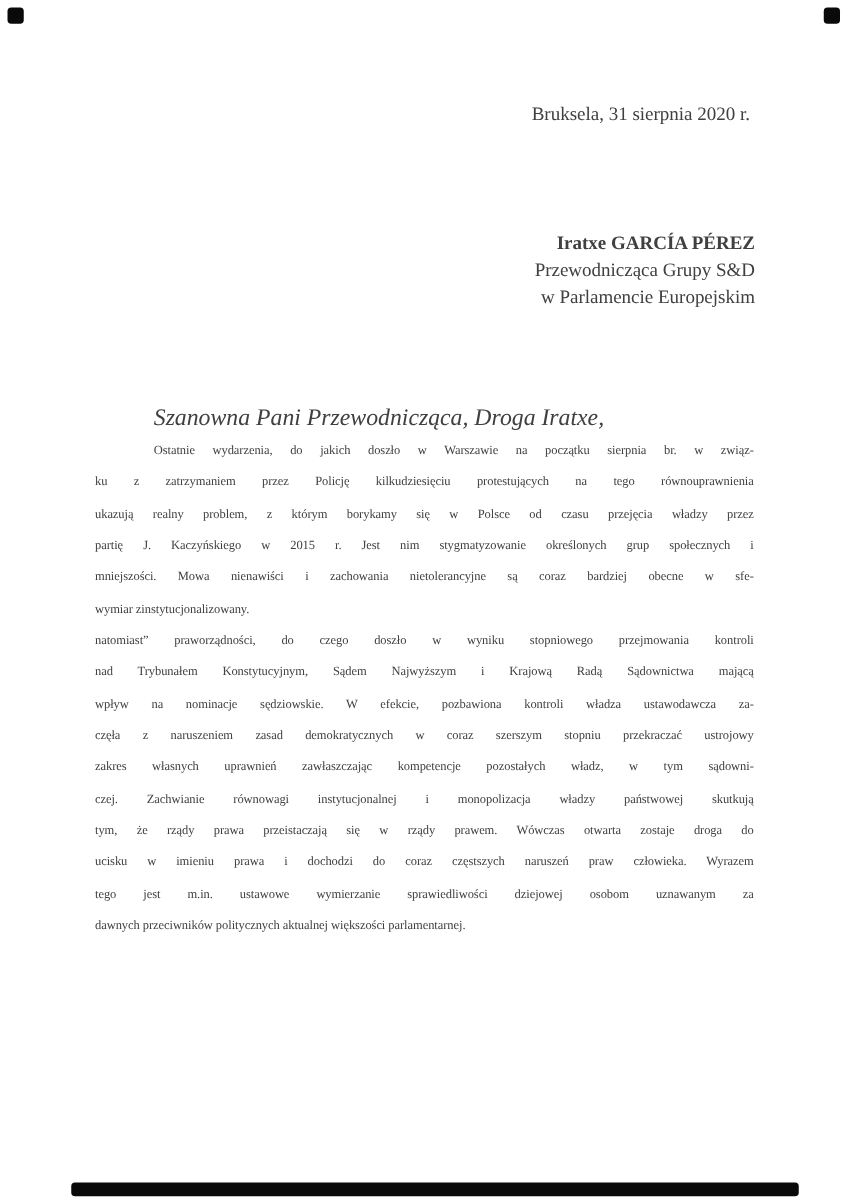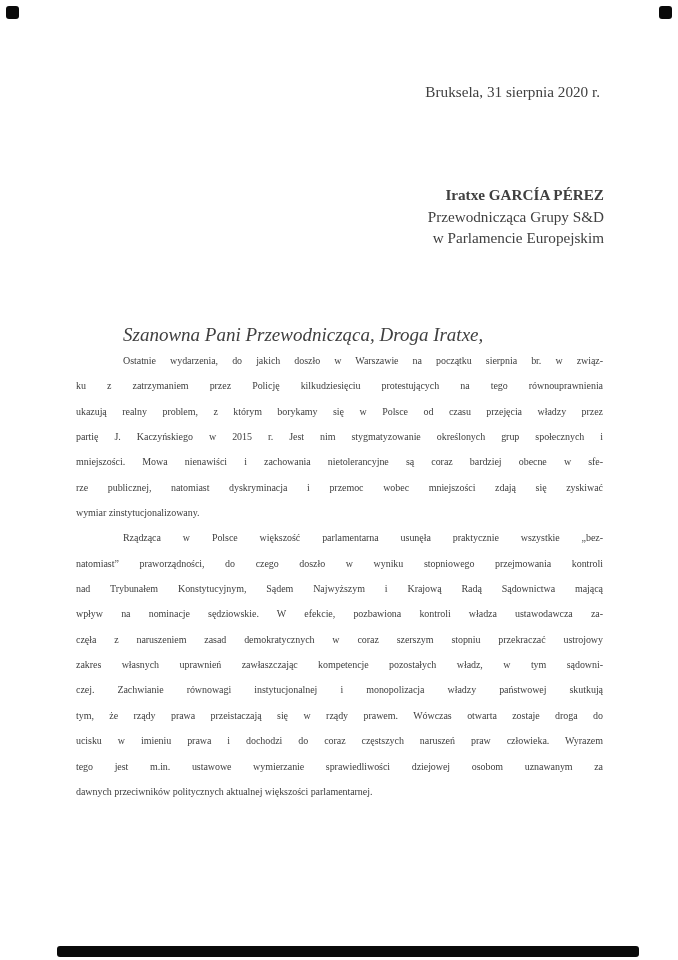--- a/index.html
+++ b/index.html
@@ -96,24 +96,22 @@
   </div>
 
   <div class="salutation">Szanowna Pani Przewodnicząca, Droga Iratxe,</div>
 
   <div class="body">
     <div class="line indent">Ostatnie wydarzenia, do jakich doszło w Warszawie na początku sierpnia br. w związ-</div>
     <div class="line">ku z zatrzymaniem przez Policję kilkudziesięciu protestujących na tego równouprawnienia</div>
     <div class="line">ukazują realny problem, z którym borykamy się w Polsce od czasu przejęcia władzy przez</div>
     <div class="line">partię J. Kaczyńskiego w 2015 r. Jest nim stygmatyzowanie określonych grup społecznych i</div>
     <div class="line">mniejszości. Mowa nienawiści i zachowania nietolerancyjne są coraz bardziej obecne w sfe-</div>
-    <div class="line">rze publicznej, natomiast dyskryminacja i przemoc wobec mniejszości zdają się zyskiwać</div>
     <div class="line last">wymiar zinstytucjonalizowany.</div>
 
-    <div class="line indent">Rządząca w Polsce większość parlamentarna usunęła praktycznie wszystkie „bez-</div>
     <div class="line">natomiast” praworządności, do czego doszło w wyniku stopniowego przejmowania kontroli</div>
     <div class="line">nad Trybunałem Konstytucyjnym, Sądem Najwyższym i Krajową Radą Sądownictwa mającą</div>
     <div class="line">wpływ na nominacje sędziowskie. W efekcie, pozbawiona kontroli władza ustawodawcza za-</div>
     <div class="line">częła z naruszeniem zasad demokratycznych w coraz szerszym stopniu przekraczać ustrojowy</div>
     <div class="line">zakres własnych uprawnień zawłaszczając kompetencje pozostałych władz, w tym sądowni-</div>
     <div class="line">czej. Zachwianie równowagi instytucjonalnej i monopolizacja władzy państwowej skutkują</div>
     <div class="line">tym, że rządy prawa przeistaczają się w rządy prawem. Wówczas otwarta zostaje droga do</div>
     <div class="line">ucisku w imieniu prawa i dochodzi do coraz częstszych naruszeń praw człowieka. Wyrazem</div>
     <div class="line">tego jest m.in. ustawowe wymierzanie sprawiedliwości dziejowej osobom uznawanym za</div>
     <div class="line last">dawnych przeciwników politycznych aktualnej większości parlamentarnej.</div>

